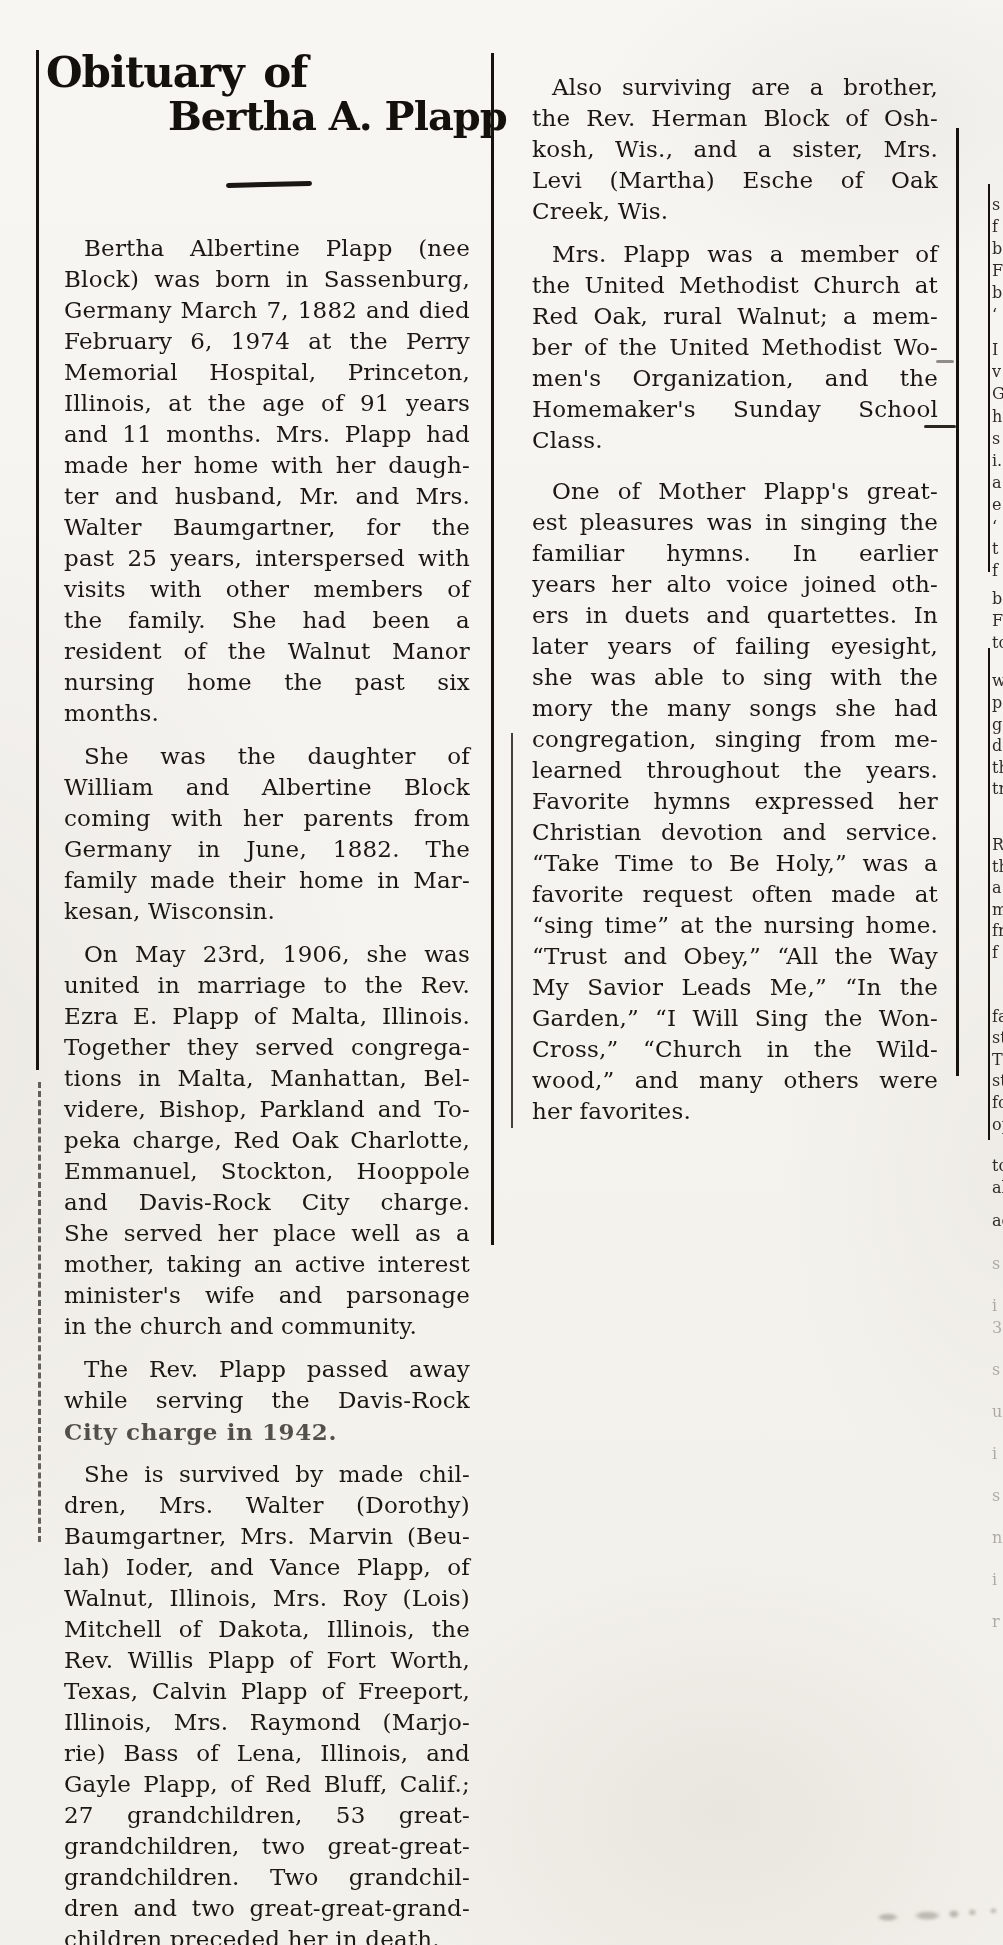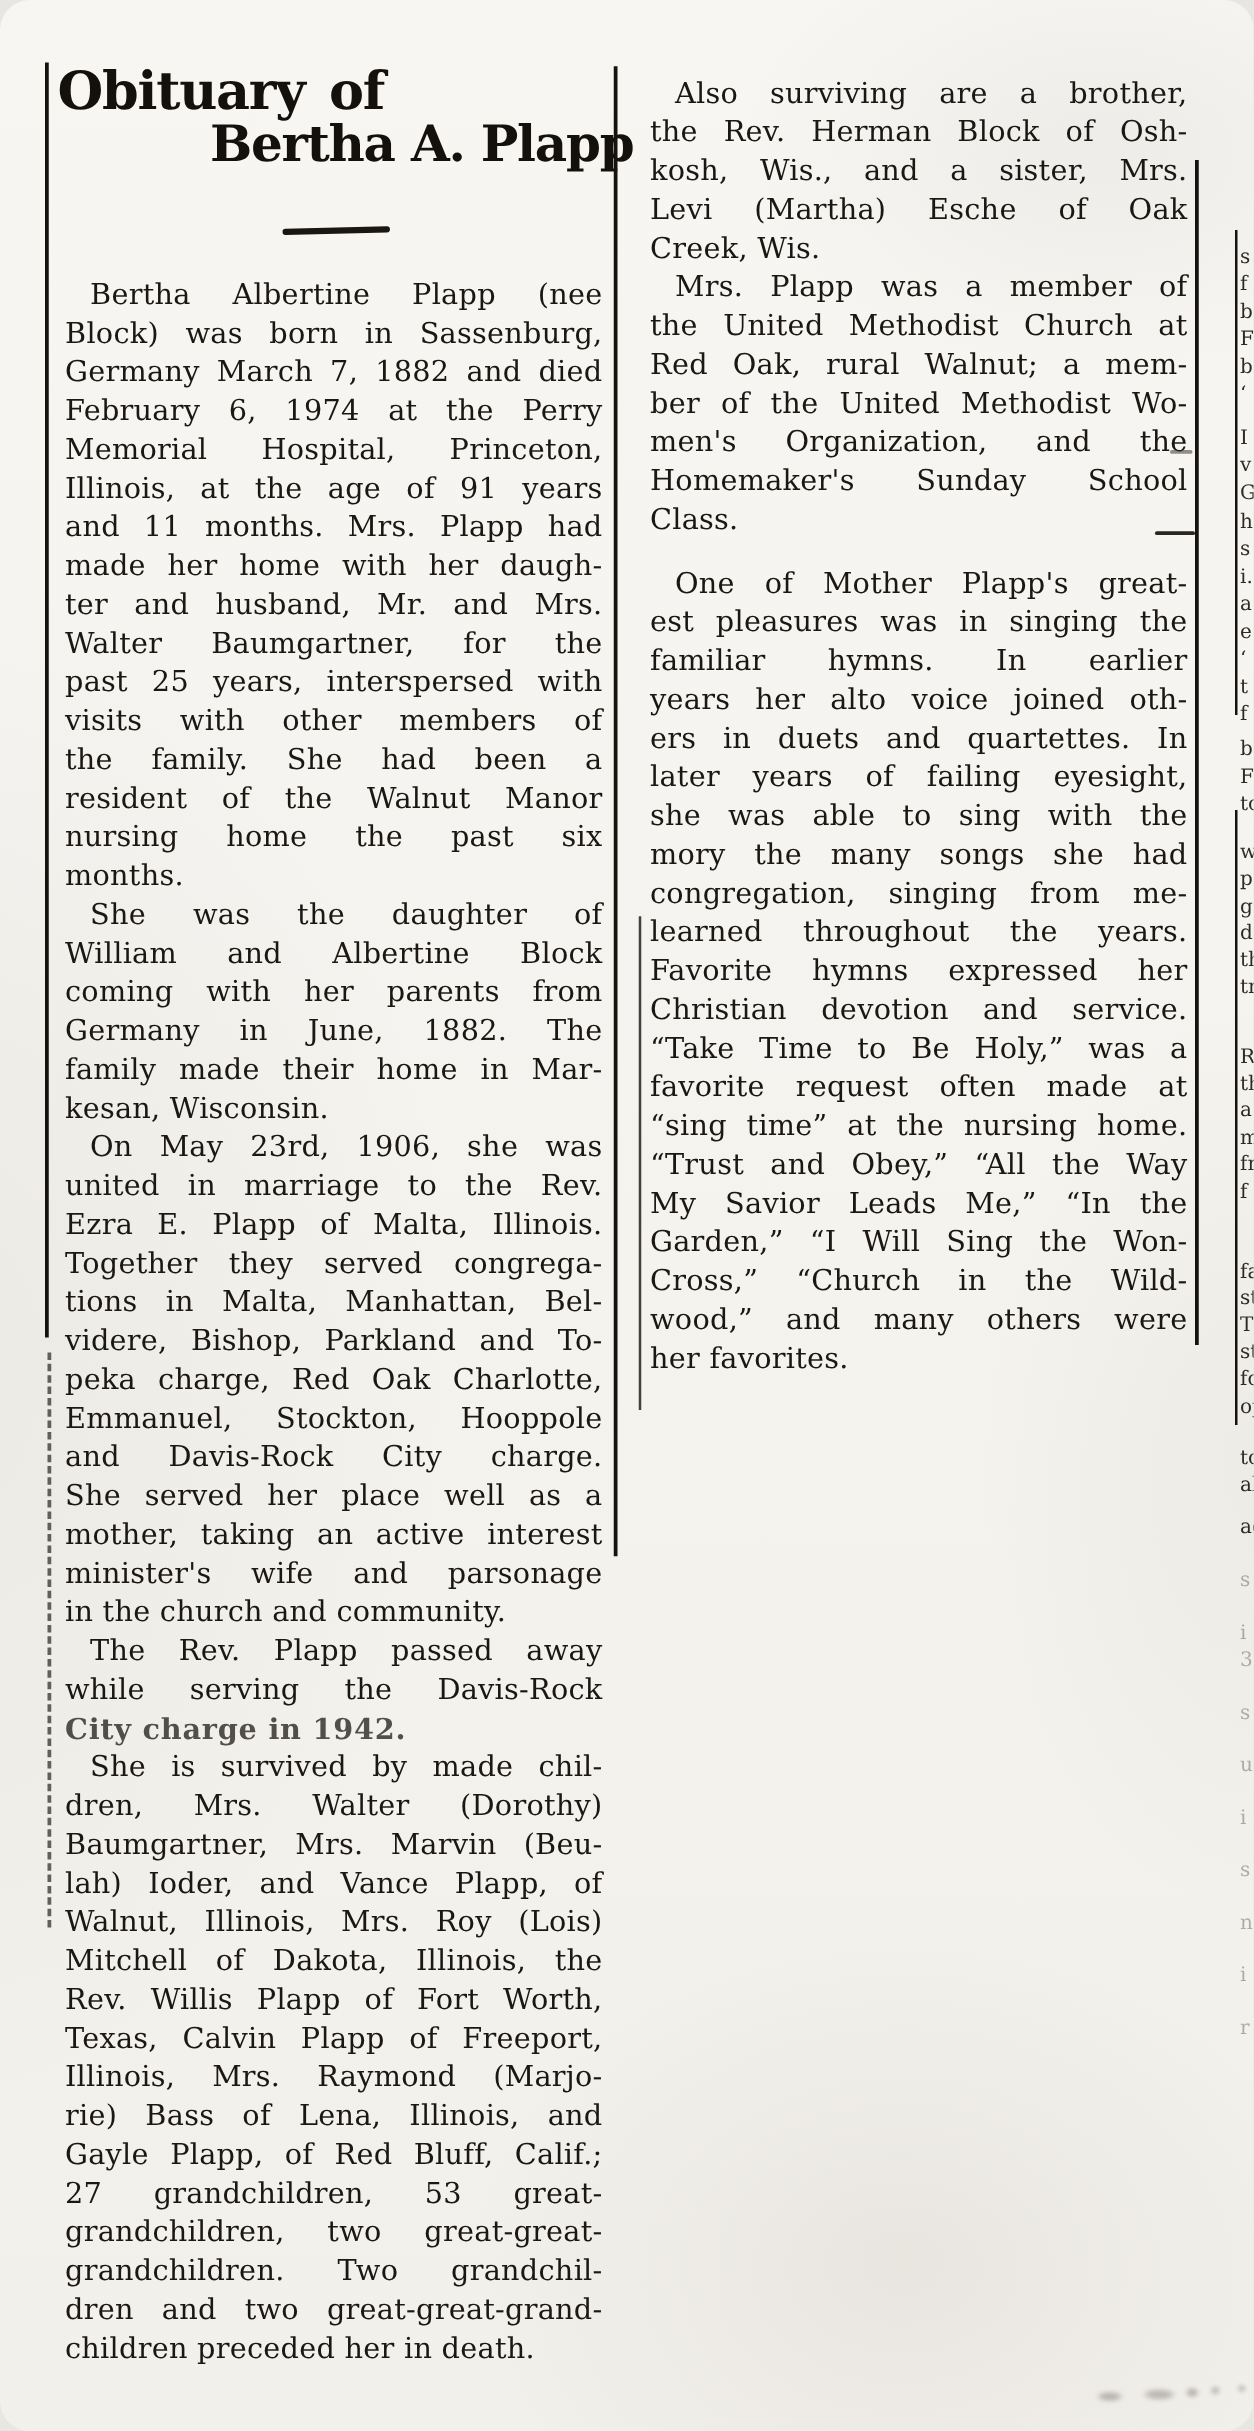--- a/index.html
+++ b/index.html
@@ -9,31 +9,30 @@
     margin:0 auto;
     overflow:hidden;
     color:#1b1813;
     font-family:"DejaVu Serif","Liberation Serif",serif;
     background:
       radial-gradient(ellipse 420px 260px at 88% 6%, rgba(70,60,45,.05), transparent 70%),
       radial-gradient(ellipse 600px 900px at -5% 55%, rgba(70,60,45,.05), transparent 70%),
       radial-gradient(ellipse 500px 380px at 72% 93%, rgba(70,60,45,.06), transparent 70%),
       radial-gradient(ellipse 300px 500px at 100% 60%, rgba(70,60,45,.04), transparent 75%),
       linear-gradient(#f7f6f3,#f2f0ea);
-    border-radius: 24px;
   }
   
   .h-line1{position:absolute;left:46px;top:48px;font-size:42px;font-weight:bold;letter-spacing:-1px;color:#14110c;word-spacing:6px;}
   .h-line2{position:absolute;left:168px;top:92px;font-size:40px;font-weight:bold;letter-spacing:-1px;color:#14110c;}
   .h-underline{position:absolute;left:226px;top:182px;width:86px;height:5px;background:#1a1712;border-radius:3px;transform:rotate(-1.4deg);}
   
   .col{position:absolute;width:430px;font-size:23px;line-height:31px;}
   .col1{left:52px;top:221px;}
   .col2{left:520px;top:60px;}
-  .para{margin:0;}
+  .para{margin:12px;}
   .para.gap-before{margin-top:20px;}
   .tline{
     height:31px;
     text-align:justify;
     text-align-last:justify;
     white-space:nowrap;
     letter-spacing:.2px;
   }
   .tline{white-space:normal;overflow:visible;}
   .tline.first{text-indent:20px;}

